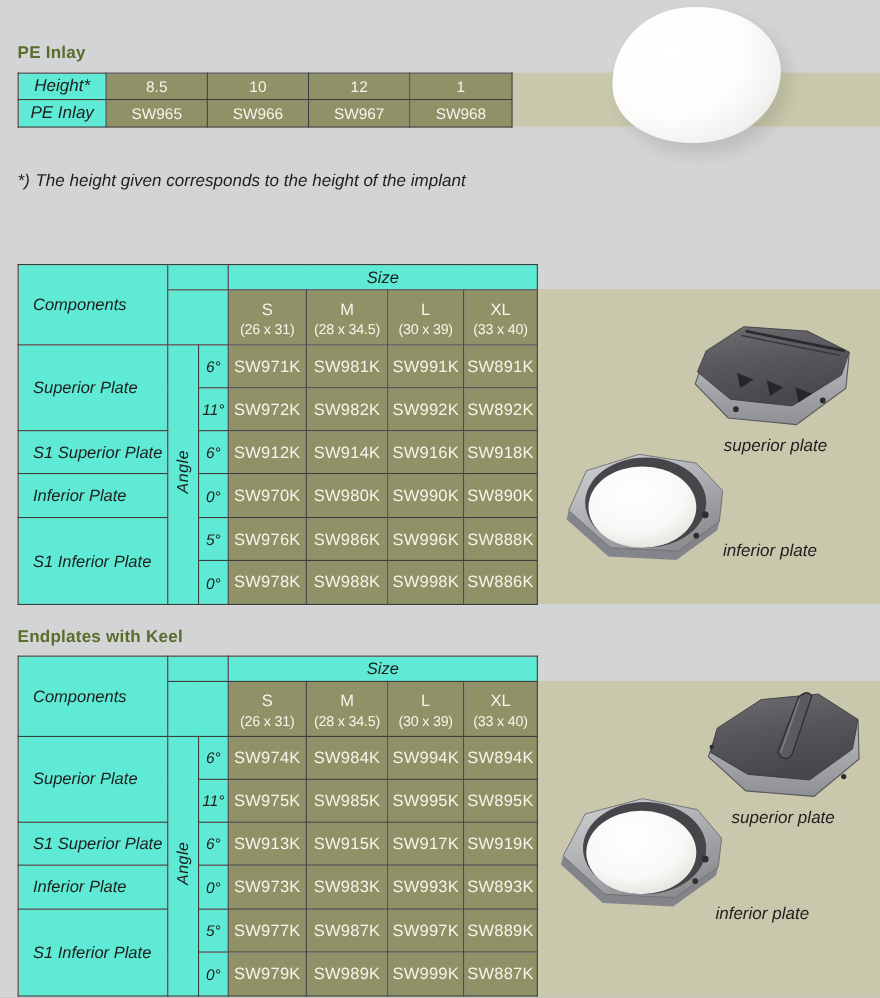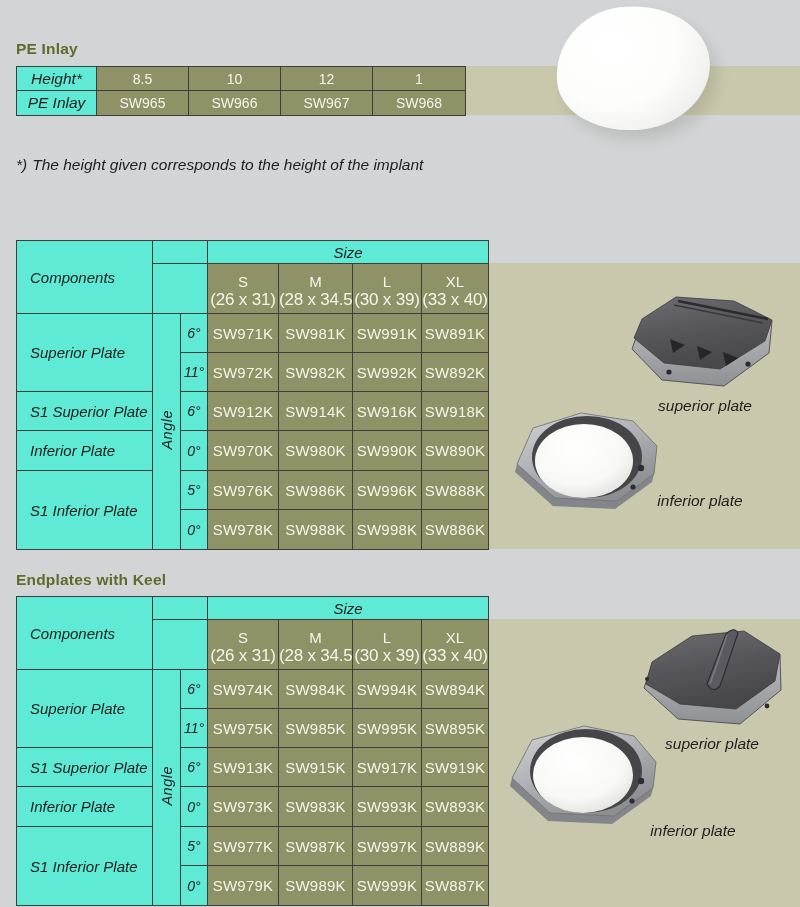--- a/index.html
+++ b/index.html
@@ -28,21 +28,21 @@
   .size-hdr { text-align:center; font-size:15px; }
   .comp     { font-size:15px; padding-left:13px; }
   .angle-val{ font-size:14px; text-align:center; }
   .angle-axis { text-align:center; }
   .angle-axis span {
     display:inline-block; writing-mode:vertical-rl; transform:rotate(180deg);
     font-style:italic; font-size:14.5px; color:#1e1e1e; letter-spacing:0.5px;
   }
   .code { font-size:15px; letter-spacing:0.2px; }
   .sz-name { display:block; font-size:15px; line-height:18px; padding-top:4px; }
-  .sz-dims { display:block; font-size:17px; line-height:17px; letter-spacing:-0.2px; }
+  .sz-dims { display:block; font-size:13px; line-height:17px; letter-spacing:-0.2px; }
 
   tr.h23 { height:23px; } tr.h50 { height:50px; }
   tr.h39 { height:39px; } tr.h40 { height:40px; }
   tr.h24 { height:24px; } tr.h25 { height:25px; }
 
   .pe-lbl { text-align:center; font-size:15.5px; }
   .pe-val { font-size:14px; }
 
   .footnote {
     font-size:15.5px; font-style:italic; color:#1e1e1e;

